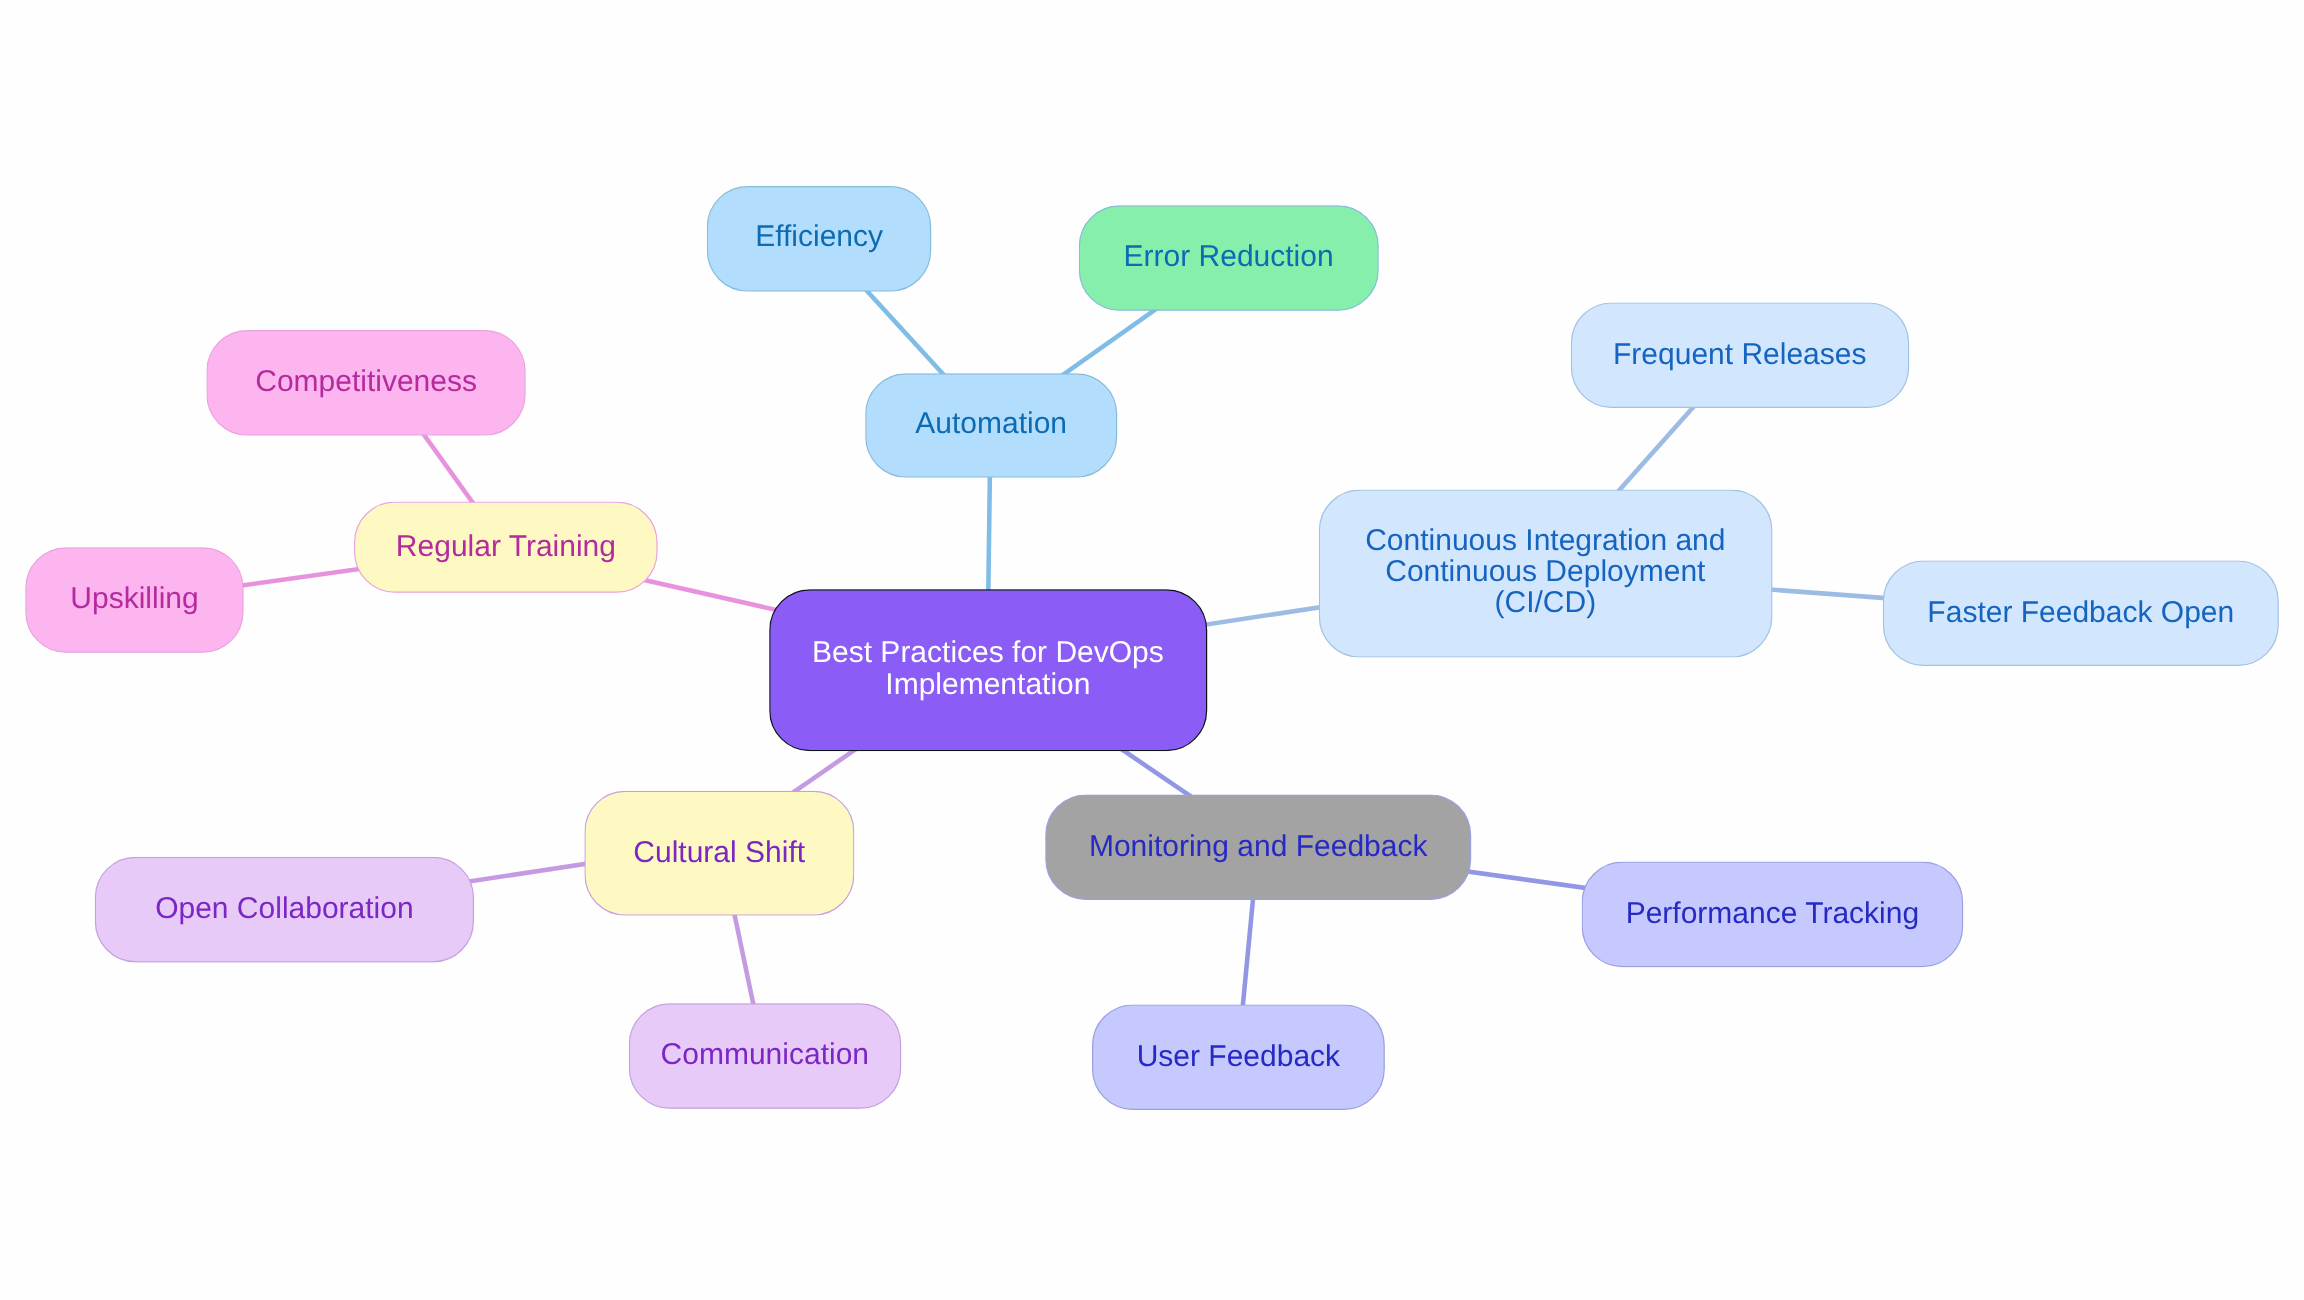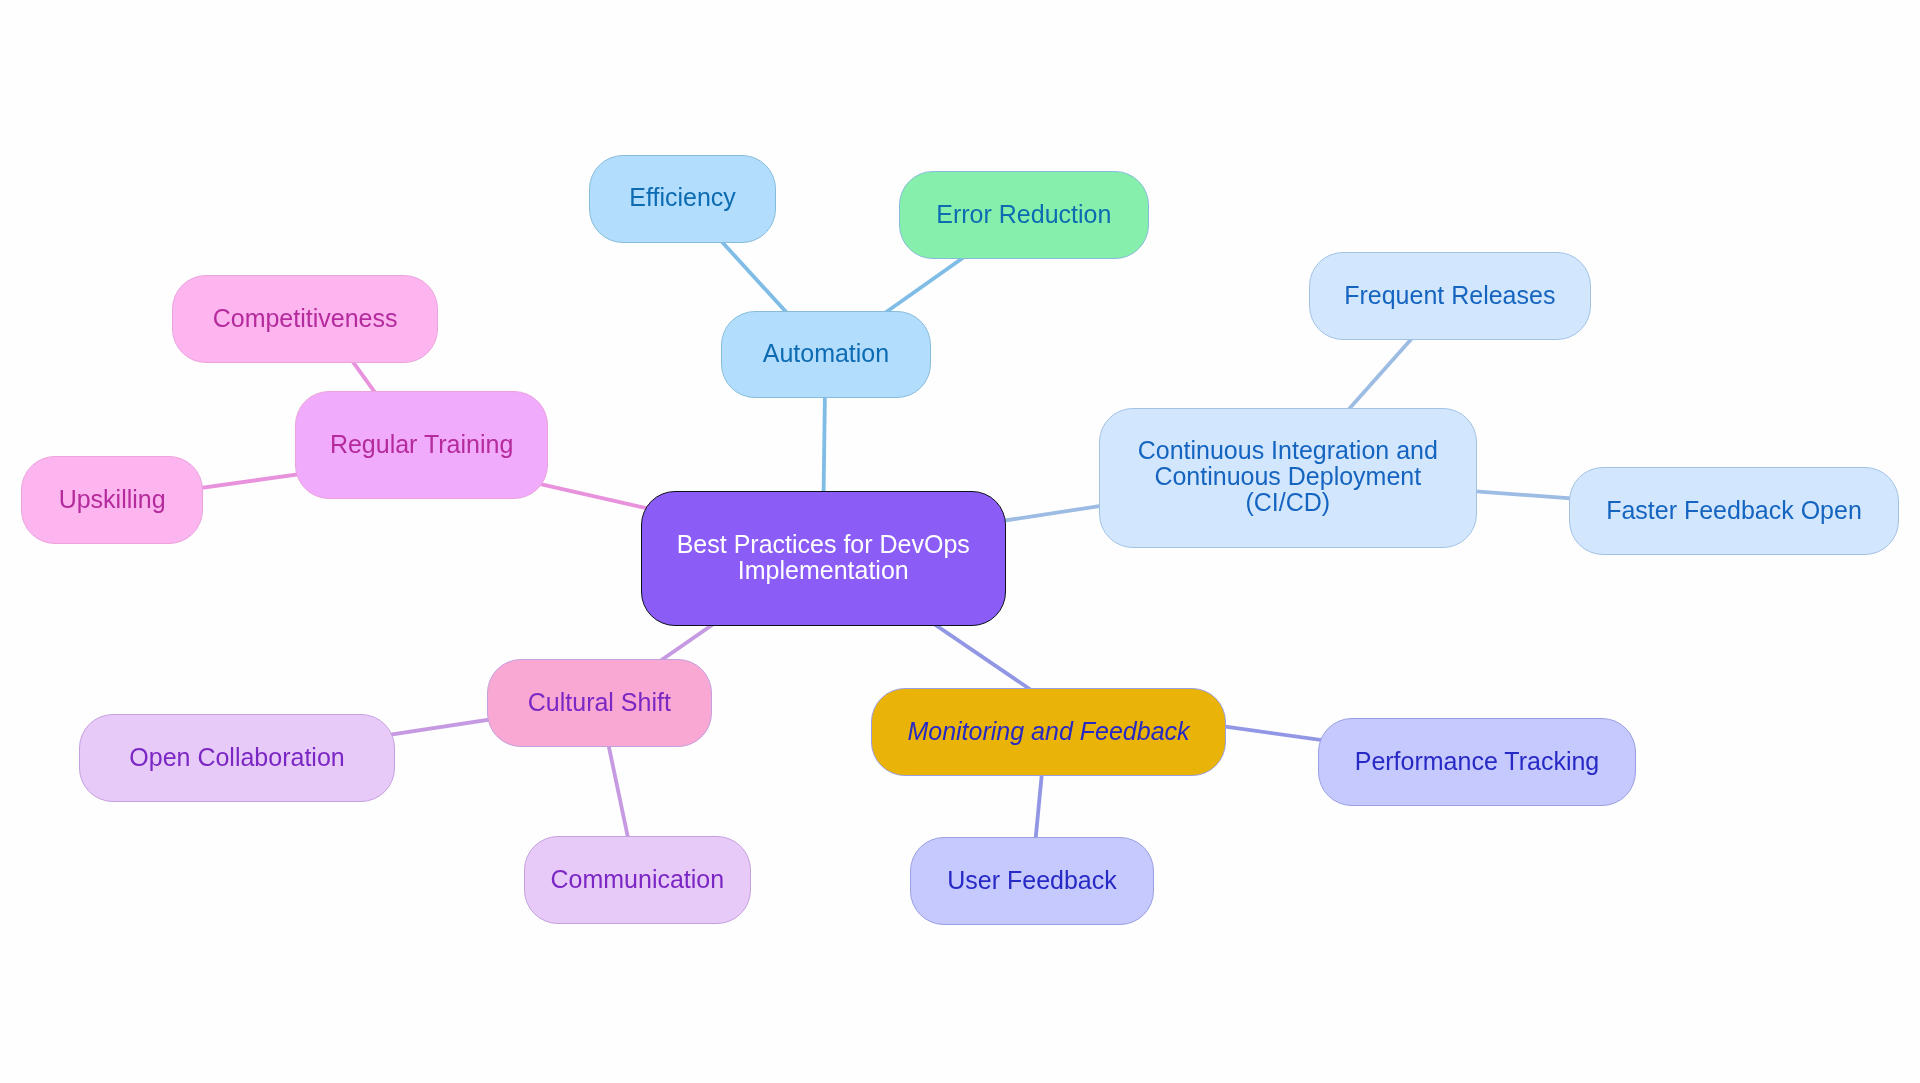--- a/index.html
+++ b/index.html
@@ -52,39 +52,39 @@
       <span class="node-label">Continuous Integration and
 Continuous Deployment
 (CI/CD)</span>
     </div>
     <div class="node" style="left: 1309.3px; top: 251.5px; width: 281.6px; height: 88px; background: rgb(210, 230, 253); border-color: rgb(162, 194, 228); color: rgb(21, 101, 192);">
       <span class="node-label">Frequent Releases</span>
     </div>
     <div class="node" style="left: 1569.2px; top: 466.5px; width: 330px; height: 88px; background: rgb(210, 230, 253); border-color: rgb(162, 194, 228); color: rgb(21, 101, 192);">
       <span class="node-label">Faster Feedback Open</span>
     </div>
-    <div class="node" style="left: 871.2px; top: 688px; width: 355px; height: 88px; background: #eab308; border-color: rgb(154, 159, 226); color: rgb(39, 41, 196); font-style: italic;">
+    <div class="node" style="left: 871.2px; top: 662px; width: 355px; height: 88px; background: #a3a3a3; border-color: rgb(154, 159, 226); color: rgb(39, 41, 196);">
       <span class="node-label">Monitoring and Feedback</span>
     </div>
     <div class="node" style="left: 1317.7px; top: 717.6px; width: 318px; height: 88px; background: rgb(197, 201, 253); border-color: rgb(154, 159, 226); color: rgb(39, 41, 196);">
       <span class="node-label">Performance Tracking</span>
     </div>
     <div class="node" style="left: 909.6px; top: 836.7px; width: 244px; height: 88px; background: rgb(197, 201, 253); border-color: rgb(154, 159, 226); color: rgb(39, 41, 196);">
       <span class="node-label">User Feedback</span>
     </div>
-    <div class="node" style="left: 487.3px; top: 658.9px; width: 224.7px; height: 88px; background: #f9a8d4; border-color: rgb(196, 160, 222); color: rgb(123, 39, 196);">
+    <div class="node" style="left: 487.3px; top: 658.9px; width: 224.7px; height: 104px; background: #fef9c3; border-color: rgb(196, 160, 222); color: rgb(123, 39, 196);">
       <span class="node-label">Cultural Shift</span>
     </div>
     <div class="node" style="left: 79.2px; top: 713.9px; width: 316px; height: 88px; background: rgb(232, 202, 249); border-color: rgb(196, 160, 222); color: rgb(123, 39, 196);">
       <span class="node-label">Open Collaboration</span>
     </div>
     <div class="node" style="left: 523.6px; top: 836.4px; width: 226.7px; height: 88px; background: rgb(232, 202, 249); border-color: rgb(196, 160, 222); color: rgb(123, 39, 196);">
       <span class="node-label">Communication</span>
     </div>
-    <div class="node" style="left: 294.8px; top: 391px; width: 253.2px; height: 108px; background: #f0abfc; border-color: rgb(235, 163, 221); color: rgb(181, 42, 156);">
+    <div class="node" style="left: 294.8px; top: 418px; width: 253.2px; height: 76px; background: #fef9c3; border-color: rgb(235, 163, 221); color: rgb(181, 42, 156);">
       <span class="node-label">Regular Training</span>
     </div>
     <div class="node" style="left: 171.7px; top: 250.8px; width: 266.2px; height: 88px; background: rgb(252, 181, 239); border-color: rgb(235, 163, 221); color: rgb(181, 42, 156); margin-top: 24px;">
       <span class="node-label">Competitiveness</span>
     </div>
     <div class="node" style="left: 20.75px; top: 456.4px; width: 182.25px; height: 88px; background: rgb(252, 181, 239); border-color: rgb(235, 163, 221); color: rgb(181, 42, 156);">
       <span class="node-label">Upskilling</span>
     </div>
   </div>
 </div>

